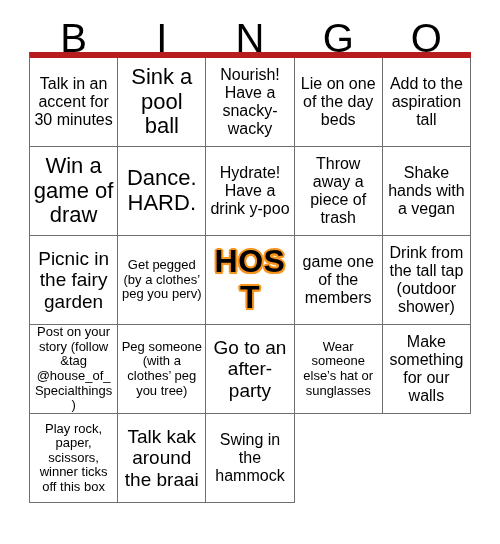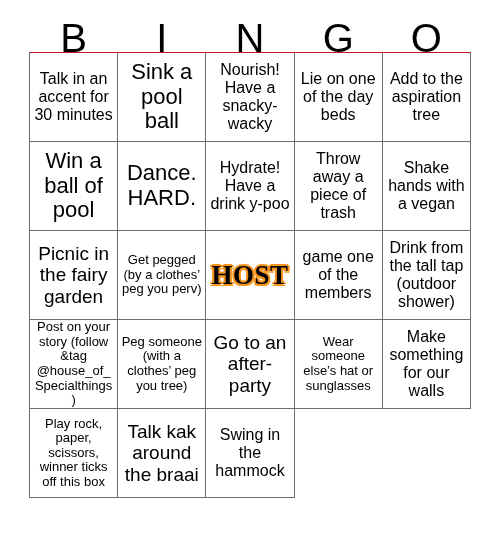--- a/index.html
+++ b/index.html
@@ -45,21 +45,21 @@
     font-family: "Liberation Sans", sans-serif;
   }
 
   
   .bingo-grid {
     width: 441px;
     margin: 0 auto;
     display: grid;
     grid-template-columns: repeat(5, 1fr);
     grid-auto-rows: 89px;
-    border-top: 1px solid #b91c1c;
+    border-top: 6px solid #b91c1c;
     border-left: 1px solid #6f6f6f;
     box-sizing: content-box;
   }
   .cell {
     border-right: 1px solid #6f6f6f;
     border-bottom: 1px solid #6f6f6f;
     box-sizing: border-box;
     display: flex;
     align-items: center;
     justify-content: center;
@@ -79,36 +79,35 @@
 
   
   .fs-xl  .txt { font-size: 22px; }
   .fs-lg  .txt { font-size: 19px; text-align: center; }
   .fs-md  .txt { font-size: 16px; }
   .fs-sm  .txt { font-size: 13px; }
   .fs-xs  .txt { font-size: 13px; }
 
   
   .cell.host .txt {
-    font-size: 27px;
+    font-size: 32px;
     font-weight: bold;
     color: #000000;
     letter-spacing: 0.5px;
     -webkit-text-stroke: 0px;
     text-shadow:
        2px  0px 0 #f7941e,
       -2px  0px 0 #f7941e,
        0px  2px 0 #f7941e,
        0px -2px 0 #f7941e,
        1.5px  1.5px 0 #f7941e,
       -1.5px  1.5px 0 #f7941e,
        1.5px -1.5px 0 #f7941e,
       -1.5px -1.5px 0 #f7941e,
        0 0 3px #f7941e;
-    font-family: Liberation Serif, serif;
   }
 </style>
 </head>
 <body>
 
 <div id="card">
 
   <div class="bingo-header">
     <div class="letter">B</div>
     <div class="letter">I</div>
@@ -124,24 +123,24 @@
       <div class="cell fs-xl">
         <span class="txt">Sink a pool ball</span>
       </div>
       <div class="cell fs-md">
         <span class="txt">Nourish! Have a snacky-wacky</span>
       </div>
       <div class="cell fs-md">
         <span class="txt">Lie on one of the day beds</span>
       </div>
       <div class="cell fs-md">
-        <span class="txt">Add to the aspiration tree</span>
+        <span class="txt">Add to the aspiration tall</span>
       </div>
       <div class="cell fs-xl">
-        <span class="txt">Win a ball of pool</span>
+        <span class="txt">Win a game of draw</span>
       </div>
       <div class="cell fs-xl">
         <span class="txt">Dance. HARD.</span>
       </div>
       <div class="cell fs-md">
         <span class="txt">Hydrate! Have a drink y-poo</span>
       </div>
       <div class="cell fs-md">
         <span class="txt">Throw away a piece of trash</span>
       </div>

